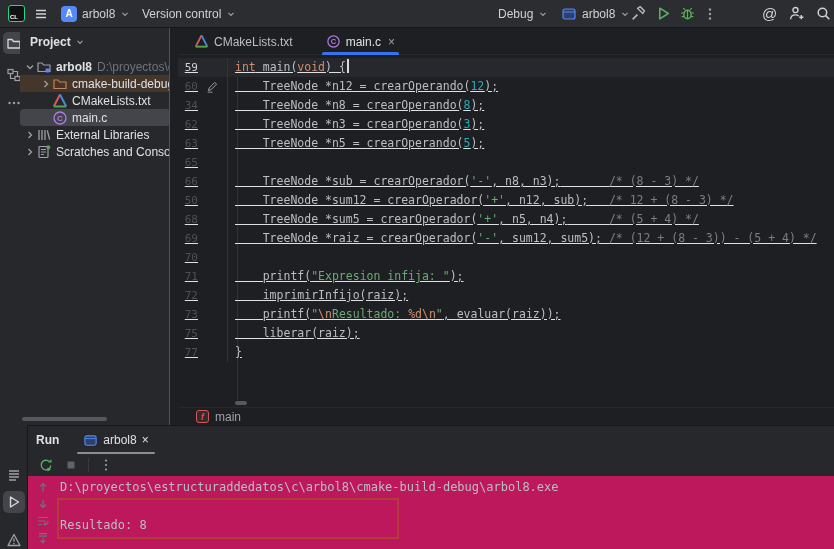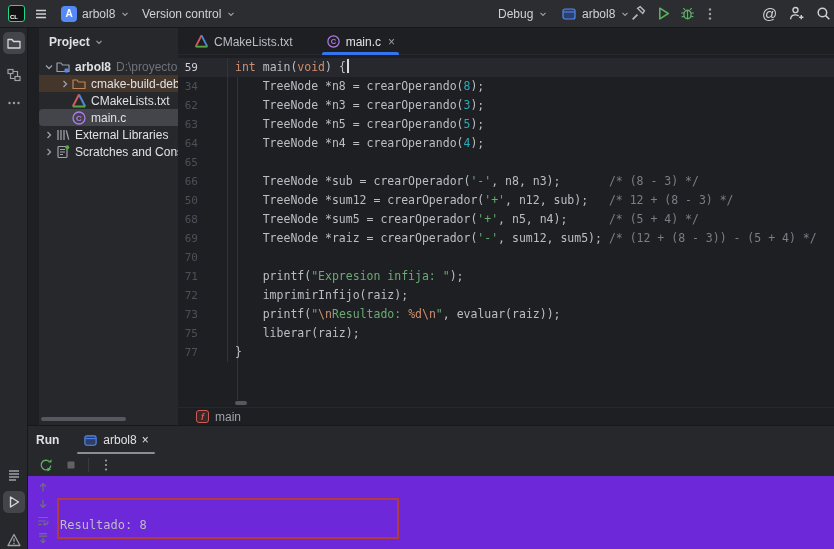--- a/index.html
+++ b/index.html
@@ -20,22 +20,22 @@
     display:flex; align-items:flex-end; justify-content:flex-start; padding:1px; }
   .app-badge { width:16px; height:16px; border-radius:4px; background:#548af7; color:#fff;
     font-size:10px; font-weight:bold; display:flex; align-items:center; justify-content:center; }
   
   .stripe { position:absolute; left:0; top:28px; width:28px; height:521px;
     background:#26282b; border-right:1px solid #17181b; }
   .stripe-ic { position:absolute; left:3px; width:22px; height:22px; border-radius:5px;
     display:flex; align-items:center; justify-content:center; color:#9da0a8; }
   .stripe-ic.active { background:#43454a; color:#d5d7dc; }
   
-  .project { position:absolute; left:39px; top:28px; width:150px; height:397px;
-    background:#26282b; border-right:5px solid #6d28d9; overflow:hidden; }
+  .project { position:absolute; left:20px; top:28px; width:150px; height:397px;
+    background:#26282b; border-right:1px solid #6d28d9; overflow:hidden; }
   .proj-head { height:27px; display:flex; align-items:center; gap:4px; padding-left:10px;
     font-weight:bold; color:#dfe1e5; }
   .tree { position:absolute; left:0; top:30px; width:150px; }
   .tree-row { height:17px; display:flex; align-items:center; white-space:nowrap; overflow:hidden; }
   .tree-row .slot { width:12px; flex:none; display:flex; align-items:center; justify-content:center; color:#9da0a8; }
   .tree-row .ticon { width:16px; height:16px; flex:none; margin-right:4px; }
   .tree-label { color:#dfe1e5; }
   .tree-label.bold { font-weight:bold; }
   .tree-path { color:#6f737a; margin-left:5px; }
   .tree-row.sel { background:#43454a; border-radius:4px; }
@@ -46,39 +46,39 @@
   .editor { position:absolute; left:178px; top:28px; width:656px; height:397px; background:#1e1f22; }
   .tabbar { height:27px; display:flex; align-items:flex-start; border-bottom:1px solid #26282b; }
   .tab { position:relative; height:27px; display:flex; align-items:center; gap:5px;
     padding:0 10px; color:#bcbec4; }
   .tab.active { color:#dfe1e5; }
   .tab.active::after { content:""; position:absolute; left:6px; right:6px; bottom:0; height:3px;
     background:#3574f0; border-radius:2px 2px 0 0; }
   .tab .close { color:#9da0a8; font-size:12px; margin-left:2px; }
   .editor-body { position:relative; height:352px; padding-top:3px; overflow:hidden;
     font-family:"DejaVu Sans Mono", monospace; font-size:11.5px; }
-  .code-line { position:relative; height:19px; line-height:19px; display:flex; white-space:pre; }
+  .code-line { position:relative; height:19px; line-height:19px; display:flex; white-space:pre;text-decoration:underline; }
   .code-line.current { background:#26282e; }
   .ln { width:20px; flex:none; text-align:right; color:#4b5059; font-size:11px; padding-left:6px; }
   .code-line.current .ln { color:#cfd1d6; }
   .gut-ic { width:29px; flex:none; display:flex; align-items:center; justify-content:center; color:#9da0a8; }
   .ctext { border-left:1px solid #313438; padding-left:7px; flex:1; color:#bcbec4; }
   .tok-k { color:#cf8e6d; } .tok-n { color:#2aacb8; } .tok-s { color:#6aab73; }
   .tok-e { color:#cf8e6d; } .tok-c { color:#7a7e85; } .tok-p { color:#bcbec4; }
   .caret { display:inline-block; width:2px; height:14px; background:#d8dade; vertical-align:-2px; margin-left:1px; }
   .indent-guide { position:absolute; left:59px; top:22px; width:1px; height:323px; background:#313438; }
   .ed-hscroll { position:absolute; left:57px; top:346px; width:12px; height:4px; background:#55585e; border-radius:2px; }
   .breadcrumbs { height:18px; display:flex; align-items:center; gap:6px; padding-left:18px;
     border-top:1px solid #26282b; color:#9da0a8; background:#1e1f22; }
   .f-badge { width:13px; height:13px; border:1px solid #cf5b56; border-radius:3px;
     background:rgba(207,91,86,.15); color:#cf5b56; font-size:9px; font-style:italic; font-weight:bold;
     display:flex; align-items:center; justify-content:center; }
   
   .runpanel { position:absolute; left:28px; top:425px; width:806px; height:124px;
-    background:#6d28d9; border-top:1px solid #17181b; }
+    background:#be185d; border-top:1px solid #17181b; }
   .run-head { height:28px; display:flex; align-items:center; background:#26282b; }
   .run-title { font-weight:bold; color:#dfe1e5; margin-left:8px; }
   .run-tab { position:relative; height:28px; display:flex; align-items:center; gap:5px; padding:0 8px; margin-left:16px; color:#dfe1e5; }
   .run-tab::after { content:""; position:absolute; left:2px; right:2px; bottom:0; height:2px; background:#8a8e96; border-radius:1px; }
   .run-toolbar { height:22px; display:flex; align-items:center; gap:10px; padding-left:10px; background:#26282b; }
   .vsep { width:1px; height:14px; background:#393b40; }
   .console { position:absolute; left:0; top:50px; right:0; bottom:0;
     font-family:"DejaVu Sans Mono", monospace; font-size:12px; color:#bcbec4; }
   .con-gutter { position:absolute; left:4px; top:4px; width:22px; display:flex; flex-direction:column; gap:3px; align-items:center; color:#6f737a; }
   .con-line { position:absolute; left:32px; height:19px; line-height:19px; white-space:pre; }
@@ -315,24 +315,27 @@
             <text x="8" y="11" font-size="8" font-family="Liberation Sans, sans-serif" font-weight="bold" fill="#b07ce8" text-anchor="middle">C</text>
           </svg>
         <span>main.c</span>
         <span class="close">×</span>
       </div>
     </div>
     <div class="editor-body" id="code">
       <div class="indent-guide"></div>
       <div class="ed-hscroll"></div>
     <div class="code-line current"><span class="ln">59</span><span class="gut-ic"></span><span class="ctext"><span class="tok-k">int</span><span class="tok-p"> main(</span><span class="tok-k">void</span><span class="tok-p">) {</span><span class="caret"></span></span></div>
+        <div class="code-line"><span class="ln">60</span><span class="gut-ic"><svg width="13" height="13" viewBox="0 0 16 16">
+              <path d="M3 13l1-3.2 6.8-6.8 2.2 2.2-6.8 6.8z" fill="none" stroke="#9da0a8" stroke-width="1.2" stroke-linejoin="round"></path>
+              <path d="M2 15h6" stroke="#9da0a8" stroke-width="1.1"></path>
+            </svg></span><span class="ctext"><span class="tok-p">    TreeNode *n12 = crearOperando(</span><span class="tok-n">12</span><span class="tok-p">);</span></span></div>
         <div class="code-line"><span class="ln">34</span><span class="gut-ic"></span><span class="ctext"><span class="tok-p">    TreeNode *n8 = crearOperando(</span><span class="tok-n">8</span><span class="tok-p">);</span></span></div>
         <div class="code-line"><span class="ln">62</span><span class="gut-ic"></span><span class="ctext"><span class="tok-p">    TreeNode *n3 = crearOperando(</span><span class="tok-n">3</span><span class="tok-p">);</span></span></div>
         <div class="code-line"><span class="ln">63</span><span class="gut-ic"></span><span class="ctext"><span class="tok-p">    TreeNode *n5 = crearOperando(</span><span class="tok-n">5</span><span class="tok-p">);</span></span></div>
-        <div class="code-line"><span class="ln">64</span><span class="gut-ic"></span><span class="ctext"><span class="tok-p">    TreeNode *n4 = crearOperando(</span><span class="tok-n">4</span><span class="tok-p">);</span></span></div>
         <div class="code-line"><span class="ln">65</span><span class="gut-ic"></span><span class="ctext"></span></div>
         <div class="code-line"><span class="ln">66</span><span class="gut-ic"></span><span class="ctext"><span class="tok-p">    TreeNode *sub = crearOperador(</span><span class="tok-s">'-'</span><span class="tok-p">, n8, n3);</span><span class="tok-c">       /* (8 - 3) */</span></span></div>
         <div class="code-line"><span class="ln">50</span><span class="gut-ic"></span><span class="ctext"><span class="tok-p">    TreeNode *sum12 = crearOperador(</span><span class="tok-s">'+'</span><span class="tok-p">, n12, sub);</span><span class="tok-c">   /* 12 + (8 - 3) */</span></span></div>
         <div class="code-line"><span class="ln">68</span><span class="gut-ic"></span><span class="ctext"><span class="tok-p">    TreeNode *sum5 = crearOperador(</span><span class="tok-s">'+'</span><span class="tok-p">, n5, n4);</span><span class="tok-c">      /* (5 + 4) */</span></span></div>
         <div class="code-line"><span class="ln">69</span><span class="gut-ic"></span><span class="ctext"><span class="tok-p">    TreeNode *raiz = crearOperador(</span><span class="tok-s">'-'</span><span class="tok-p">, sum12, sum5);</span><span class="tok-c"> /* (12 + (8 - 3)) - (5 + 4) */</span></span></div>
         <div class="code-line"><span class="ln">70</span><span class="gut-ic"></span><span class="ctext"></span></div>
         <div class="code-line"><span class="ln">71</span><span class="gut-ic"></span><span class="ctext"><span class="tok-p">    printf(</span><span class="tok-s">"Expresion infija: "</span><span class="tok-p">);</span></span></div>
         <div class="code-line"><span class="ln">72</span><span class="gut-ic"></span><span class="ctext"><span class="tok-p">    imprimirInfijo(raiz);</span></span></div>
         <div class="code-line"><span class="ln">73</span><span class="gut-ic"></span><span class="ctext"><span class="tok-p">    printf(</span><span class="tok-s">"</span><span class="tok-e">\n</span><span class="tok-s">Resultado: </span><span class="tok-e">%d</span><span class="tok-e">\n</span><span class="tok-s">"</span><span class="tok-p">, evaluar(raiz));</span></span></div>
         <div class="code-line"><span class="ln">75</span><span class="gut-ic"></span><span class="ctext"><span class="tok-p">    liberar(raiz);</span></span></div>
@@ -383,18 +386,19 @@
         <svg width="14" height="14" viewBox="0 0 16 16">
             <path d="M2.5 4h11M2.5 8h8.5M2.5 12h4" stroke="#6f737a" stroke-width="1.3" fill="none"></path>
             <path d="M13.5 8v2.2a1.3 1.3 0 0 1-1.3 1.3H9.5" fill="none" stroke="#6f737a" stroke-width="1.3"></path>
             <path d="M10.8 9.8 9 11.5l1.8 1.7" fill="none" stroke="#6f737a" stroke-width="1.3"></path>
           </svg>
         <svg width="14" height="14" viewBox="0 0 16 16">
             <path d="M3.5 3h9M3.5 5.8h9" stroke="#6f737a" stroke-width="1.3"></path>
             <path d="M8 8v5M5.2 10.8 8 13.5l2.8-2.7" fill="none" stroke="#6f737a" stroke-width="1.3"></path>
           </svg>
       </div>
+      <div class="con-line" style="top:2px">D:\proyectos\estructuraddedatos\c\arbol8\cmake-build-debug\arbol8.exe</div>
       <div class="red-box"></div>
       <div class="con-line" style="top:40px">Resultado: 8</div>
     </div>
   </div>
 
 </div>
 
 </body></html>

